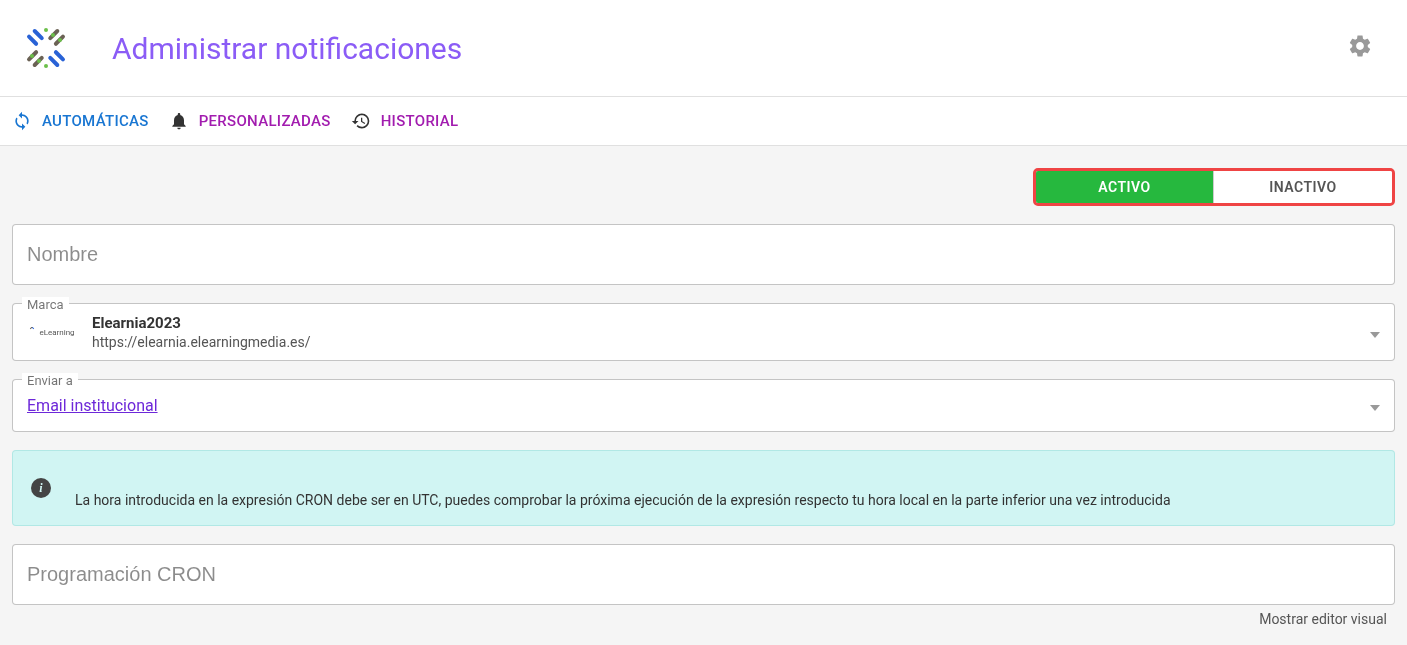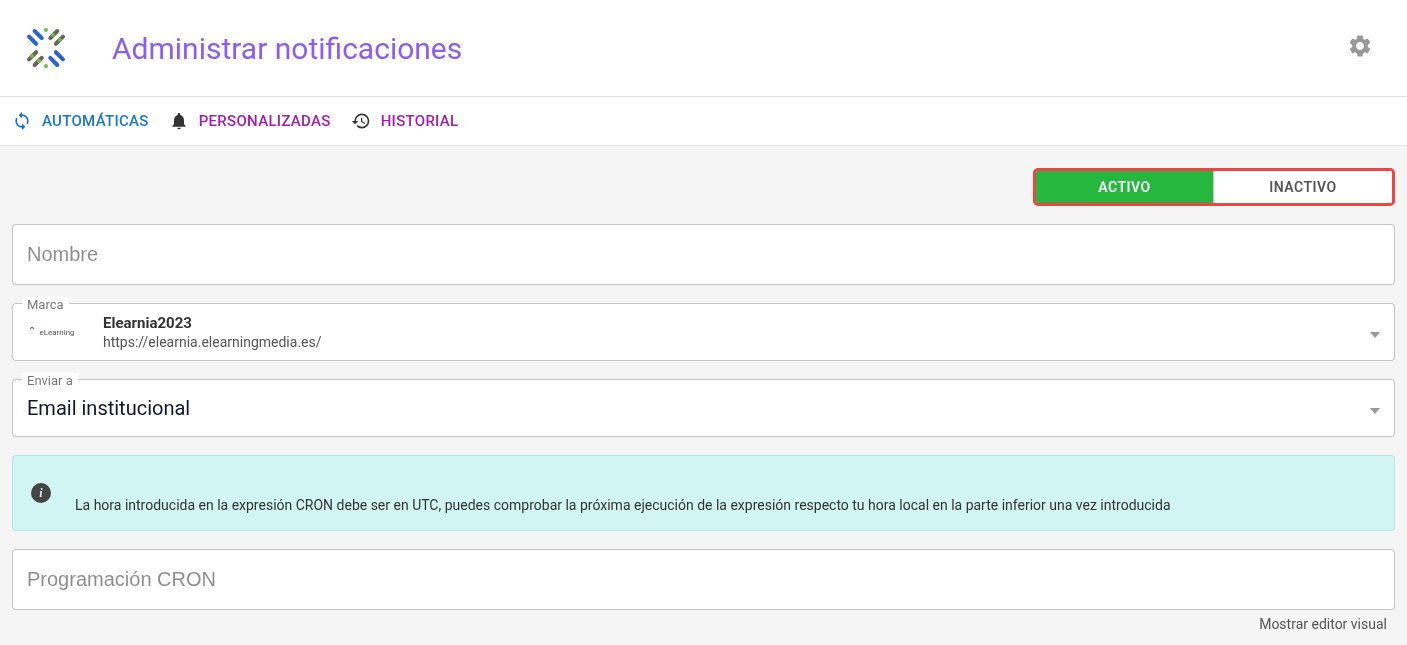--- a/index.html
+++ b/index.html
@@ -138,21 +138,21 @@
       align-items: center;
       padding: 10px 14px;
       cursor: pointer;
     }
     .select-content {
       flex: 1;
     }
     .brand-row {
       display: flex;
       align-items: center;
-      gap: 28px;
+      gap: 17px;
     }
     .brand-icon {
       width: 48px;
       height: 30px;
       display: flex;
       align-items: center;
       justify-content: center;
       font-size: 8px;
       color: #555;
       flex-shrink: 0;
@@ -165,23 +165,24 @@
     .brand-name {
       font-weight: 700;
       font-size: 15px;
       color: #333;
     }
     .brand-url {
       font-size: 14px;
       color: #555;
     }
     .select-value {
-      font-size: 20px;
-      color: #0f172a;
+      font-size: 16px;
+      color: #6d28d9;
       padding: 6px 0;
+      text-decoration: underline;
     }
     .dropdown-arrow {
       color: rgba(0,0,0,0.4);
     }
     .info-alert {
       background: #d1f5f3;
       border: 1px solid rgba(0,160,155,0.15);
       border-radius: 4px;
       padding: 17px 18px;
       display: flex;

